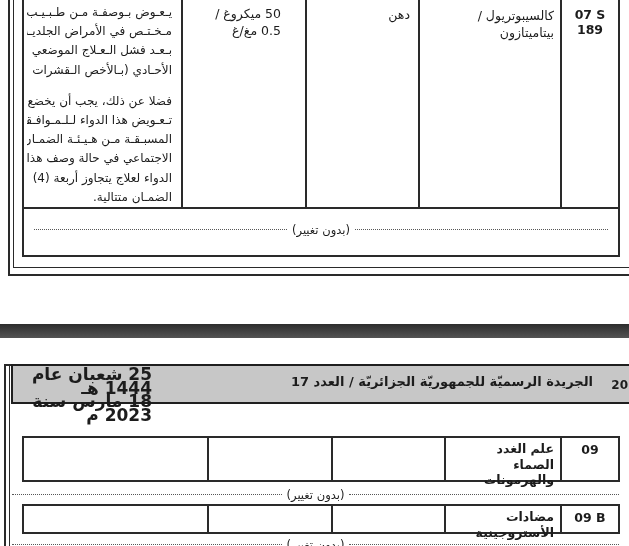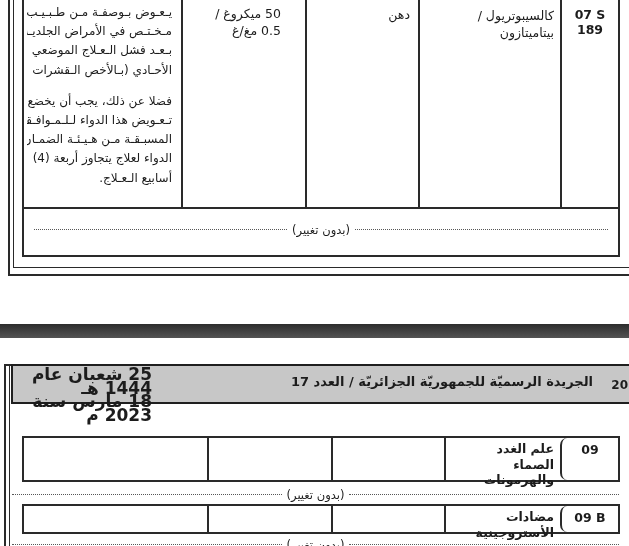--- a/index.html
+++ b/index.html
@@ -37,21 +37,21 @@
     font-weight:bold;font-size:17px;line-height:13.5px;}
   .hdr-title{position:absolute;left:269px;top:8px;width:320px;text-align:center;direction:rtl;
     font-weight:bold;font-size:13px;white-space:nowrap;}
   .hdr-pagenum{position:absolute;left:585px;top:12px;width:30px;text-align:right;font-weight:bold;font-size:12px;}
   .p2-table{position:absolute;left:22px;width:598px;border:2px solid #2a2a2a;box-sizing:border-box;
     display:flex;direction:rtl;background:#fff;}
   .p2-table > div{box-sizing:border-box;}
   .p2-table > div:not(:last-child){border-left:2px solid #2a2a2a;}
   .tA{top:436px;height:46px;}
   .tB{top:504px;height:30px;}
-  .cat-code{width:58px;text-align:center;direction:ltr;font-weight:bold;font-size:12.5px;padding-top:4px;border-radius:7px;}
+  .cat-code{width:58px;text-align:center;direction:ltr;font-weight:bold;font-size:12.5px;padding-top:4px;}
   .cat-name{width:116px;padding:3px 6px 0;font-weight:bold;font-size:12.5px;line-height:15.5px;
     text-align:right;direction:rtl;}
   .e1{width:113px;} .e2{width:124px;} .e3{flex:1;}
   .dotted-line{position:absolute;left:12px;width:607px;height:17px;display:flex;align-items:center;}
   .d1{top:486px;} .d2{top:536px;}
 </style>
 </head>
 <body>
 
 <div class="screen">
@@ -72,22 +72,23 @@
         <div>0.5 مغ/غ</div>
       </div>
       <div class="cell-cond">
         <div class="cond-line">يـعـوض بـوصفـة مـن طـبـيـب</div>
         <div class="cond-line">مـخـتـص في الأمراض الجلديـة،</div>
         <div class="cond-line">بـعـد فشل الـعـلاج الموضعي</div>
         <div class="cond-line">الأحـادي (بـالأخص الـقشرات</div>
         <div class="cond-line para-gap">فضلا عن ذلك، يجب أن يخضع</div>
         <div class="cond-line">تـعـويض هذا الدواء لـلـمـوافـقـة</div>
         <div class="cond-line">المسبـقـة مـن هـيـئـة الضمـان</div>
+        <div class="cond-line">الاجتماعي في حالة وصف هذا</div>
         <div class="cond-line">الدواء لعلاج يتجاوز أربعة (4)</div>
-        <div class="cond-line">أسابيع الـعـلاج.</div>
+        <div class="cond-line">الضمـان متتالية.</div>
       </div>
     </div>
     <div class="nochange-row">
       <span class="leader"></span>
       <span class="nc-label">(بدون تغيير)</span>
       <span class="leader"></span>
     </div>
   </div>
 
   <div class="band"></div>

